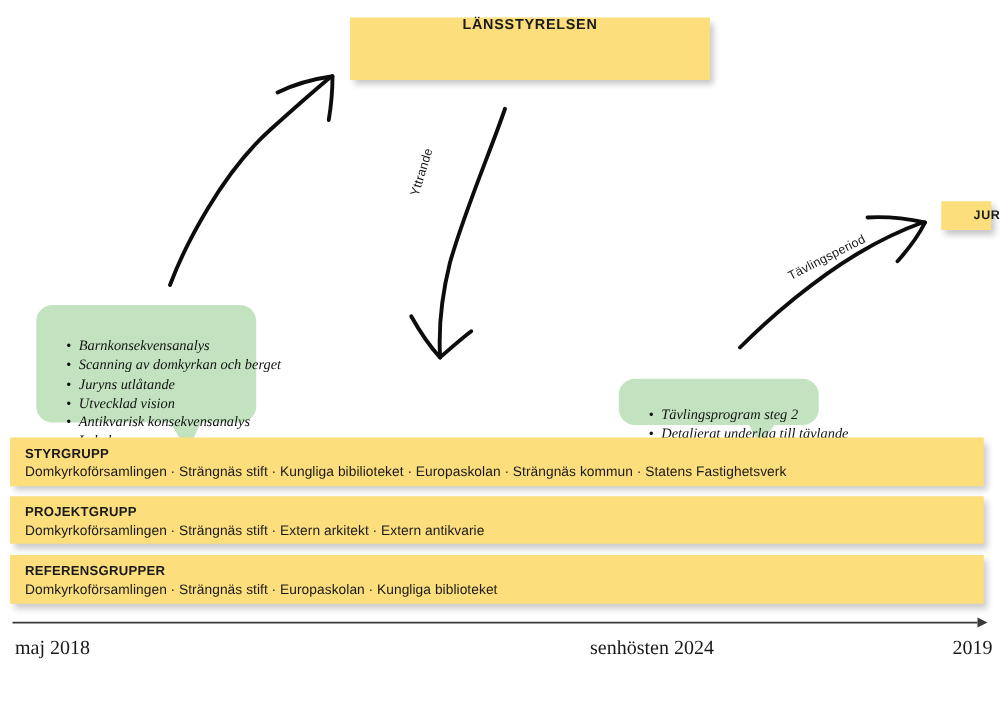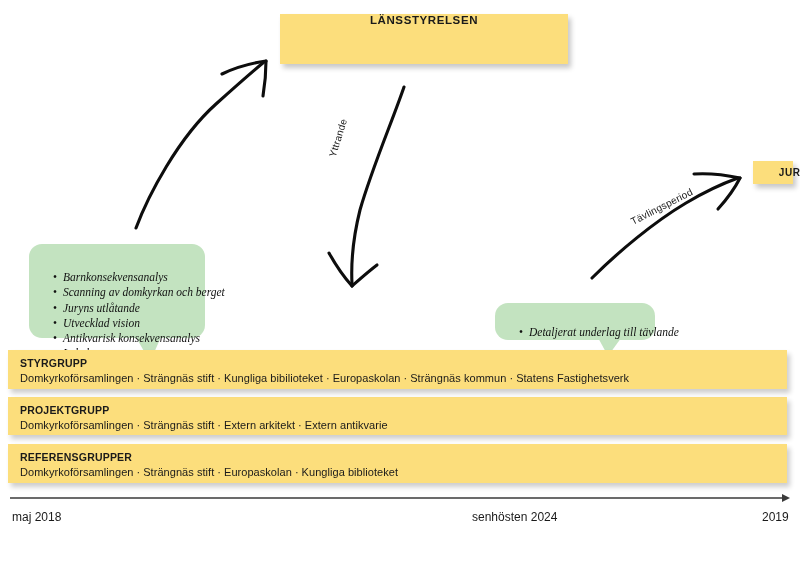--- a/index.html
+++ b/index.html
@@ -155,22 +155,23 @@
   #timeline-svg {
     position: absolute;
     left: 0;
     top: 492px;
     width: 800px;
     height: 20px;
   }
   .timeline-label {
     position: absolute;
     top: 510px;
-    font-size: 12px;
-    color: #1a1a1a;
+    font-size: 16px;
+    color: #1a1a1a;
+    font-family: Liberation Serif, serif;
   }
   #timeline-start { left: 12px; }
   #timeline-mid   { left: 472px; }
   #timeline-end   { left: 762px; }
 
   
   #arrows {
     position: absolute;
     left: 0; top: 0;
     width: 800px; height: 566px;
@@ -226,20 +227,21 @@
       <li>Antikvarisk konsekvensanalys</li>
       <li>Lokalprogram</li>
     </ul>
   </div>
 
   <svg style="position:absolute;left:596px;top:334px;width:34px;height:24px;" viewBox="0 0 34 24">
     <path d="M0,0 L28,0 L12,22 Z" fill="#c3e3c0"></path>
   </svg>
   <div class="bubble" id="bubble-jury">
     <ul>
+      <li>Tävlingsprogram steg 2</li>
       <li>Detaljerat underlag till tävlande</li>
     </ul>
   </div>
 
   <div class="group-bar" id="bar-projektgrupp">
     <div class="bar-title">PROJEKTGRUPP</div>
     <div class="bar-members"><span>Domkyrkoförsamlingen</span><span class="sep">·</span><span>Strängnäs stift</span><span class="sep">·</span><span>Extern arkitekt</span><span class="sep">·</span><span>Extern antikvarie</span></div>
   </div>
 
   <div class="group-bar" id="bar-styrgrupp">

